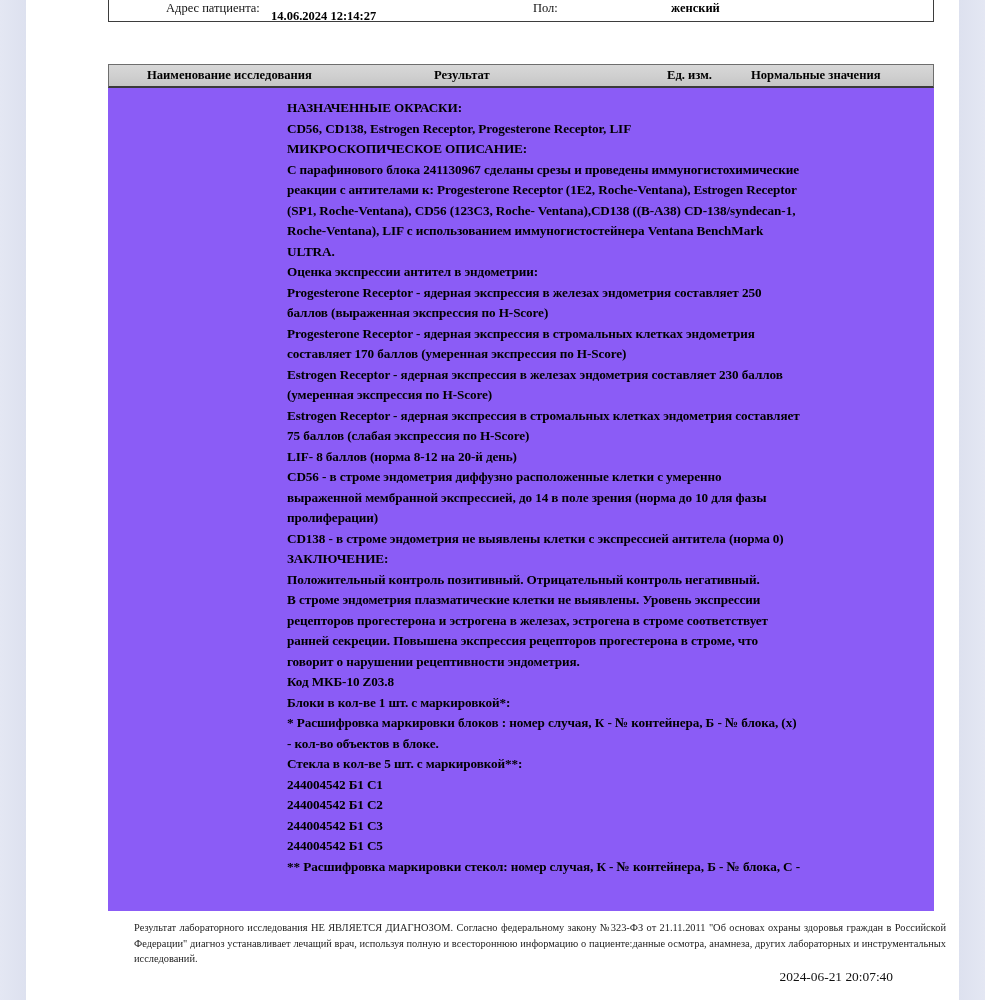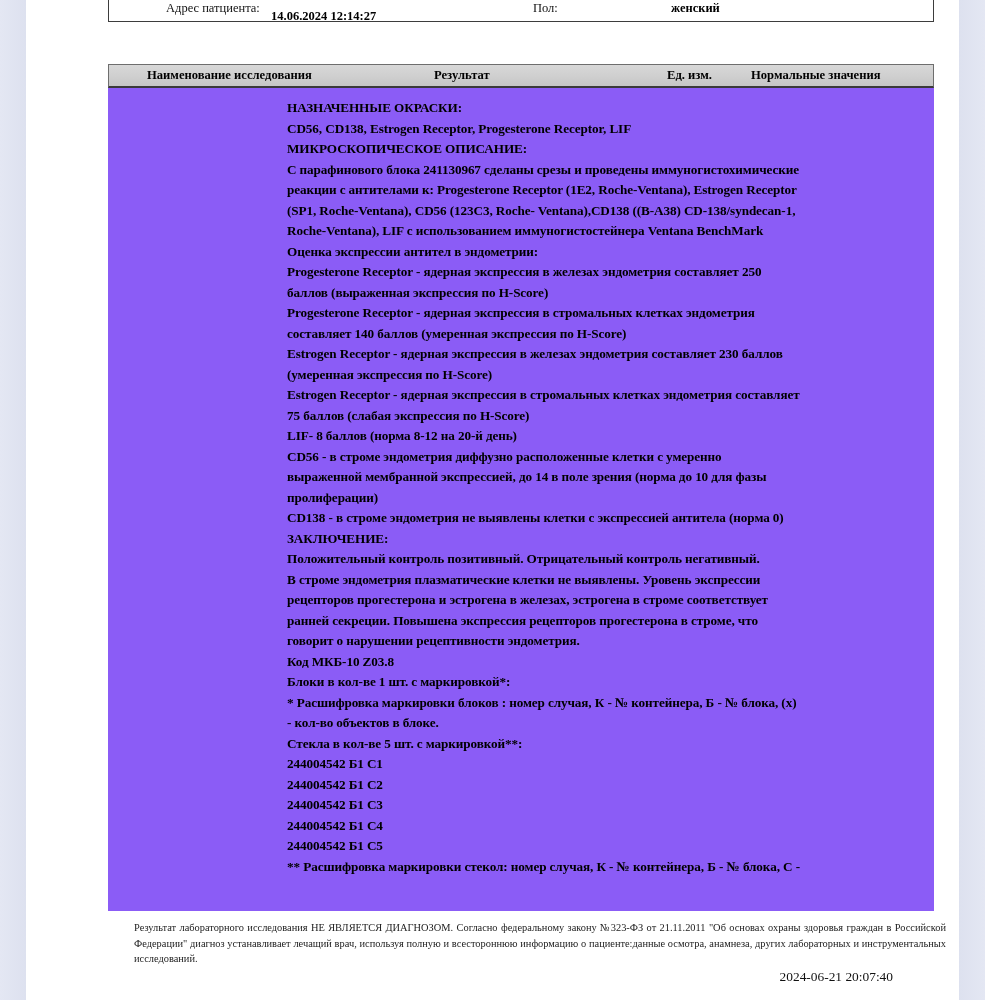--- a/index.html
+++ b/index.html
@@ -175,25 +175,26 @@
     <div class="table-body">
       <div class="col-name"></div>
       <div class="col-result" id="result-cell">
           <div class="line">НАЗНАЧЕННЫЕ ОКРАСКИ:</div>
           <div class="line">CD56, CD138, Estrogen Receptor, Progesterone Receptor, LIF</div>
           <div class="line">МИКРОСКОПИЧЕСКОЕ ОПИСАНИЕ:</div>
           <div class="line">С парафинового блока 241130967 сделаны срезы и проведены иммуногистохимические</div>
           <div class="line">реакции с антителами к: Progesterone Receptor (1E2, Roche-Ventana), Estrogen Receptor</div>
           <div class="line">(SP1, Roche-Ventana), CD56 (123C3, Roche- Ventana),CD138 ((B-A38) CD-138/syndecan-1,</div>
           <div class="line">Roche-Ventana), LIF с использованием иммуногистостейнера Ventana BenchMark</div>
+          <div class="line">ULTRA.</div>
           <div class="line">Оценка экспрессии антител в эндометрии:</div>
           <div class="line">Progesterone Receptor - ядерная экспрессия в железах эндометрия составляет 250</div>
           <div class="line">баллов (выраженная экспрессия по H-Score)</div>
           <div class="line">Progesterone Receptor - ядерная экспрессия в стромальных клетках эндометрия</div>
-          <div class="line">составляет 140 баллов (умеренная экспрессия по H-Score)</div>
+          <div class="line">составляет 170 баллов (умеренная экспрессия по H-Score)</div>
           <div class="line">Estrogen Receptor - ядерная экспрессия в железах эндометрия составляет 230 баллов</div>
           <div class="line">(умеренная экспрессия по H-Score)</div>
           <div class="line">Estrogen Receptor - ядерная экспрессия в стромальных клетках эндометрия составляет</div>
           <div class="line">75 баллов (слабая экспрессия по H-Score)</div>
           <div class="line">LIF- 8 баллов (норма 8-12 на 20-й день)</div>
           <div class="line">CD56 - в строме эндометрия  диффузно расположенные клетки с умеренно</div>
           <div class="line">выраженной мембранной экспрессией, до 14 в поле зрения (норма до 10 для фазы</div>
           <div class="line">пролиферации)</div>
           <div class="line">CD138 - в строме эндометрия не выявлены клетки с экспрессией антитела (норма 0)</div>
           <div class="line">ЗАКЛЮЧЕНИЕ:</div>
@@ -203,21 +204,20 @@
           <div class="line">ранней секреции. Повышена экспрессия рецепторов прогестерона в строме, что</div>
           <div class="line">говорит о нарушении рецептивности эндометрия.</div>
           <div class="line">Код МКБ-10 Z03.8</div>
           <div class="line">Блоки в кол-ве 1 шт. с маркировкой*:</div>
           <div class="line">* Расшифровка маркировки блоков : номер случая, К - № контейнера, Б - № блока, (х)</div>
           <div class="line">- кол-во объектов в блоке.</div>
           <div class="line">Стекла в кол-ве 5 шт. с маркировкой**:</div>
           <div class="line">244004542 Б1 С1</div>
           <div class="line">244004542 Б1 С2</div>
           <div class="line">244004542 Б1 С3</div>
-          <div class="line">244004542 Б1 С4</div>
           <div class="line">244004542 Б1 С5</div>
           <div class="line">** Расшифровка маркировки стекол: номер случая, К - № контейнера, Б - № блока, С -</div>
         </div>
     </div>
 
   </div>
 
   <div class="footer-note">Результат лабораторного исследования НЕ ЯВЛЯЕТСЯ ДИАГНОЗОМ. Согласно федеральному закону №323-ФЗ от 21.11.2011 "Об основах охраны здоровья граждан в Российской Федерации" диагноз устанавливает лечащий врач, используя полную и всестороннюю информацию о пациенте:данные осмотра, анамнеза, других лабораторных и инструментальных исследований.</div>
 
   <div class="footer-timestamp">2024-06-21 20:07:40</div>

